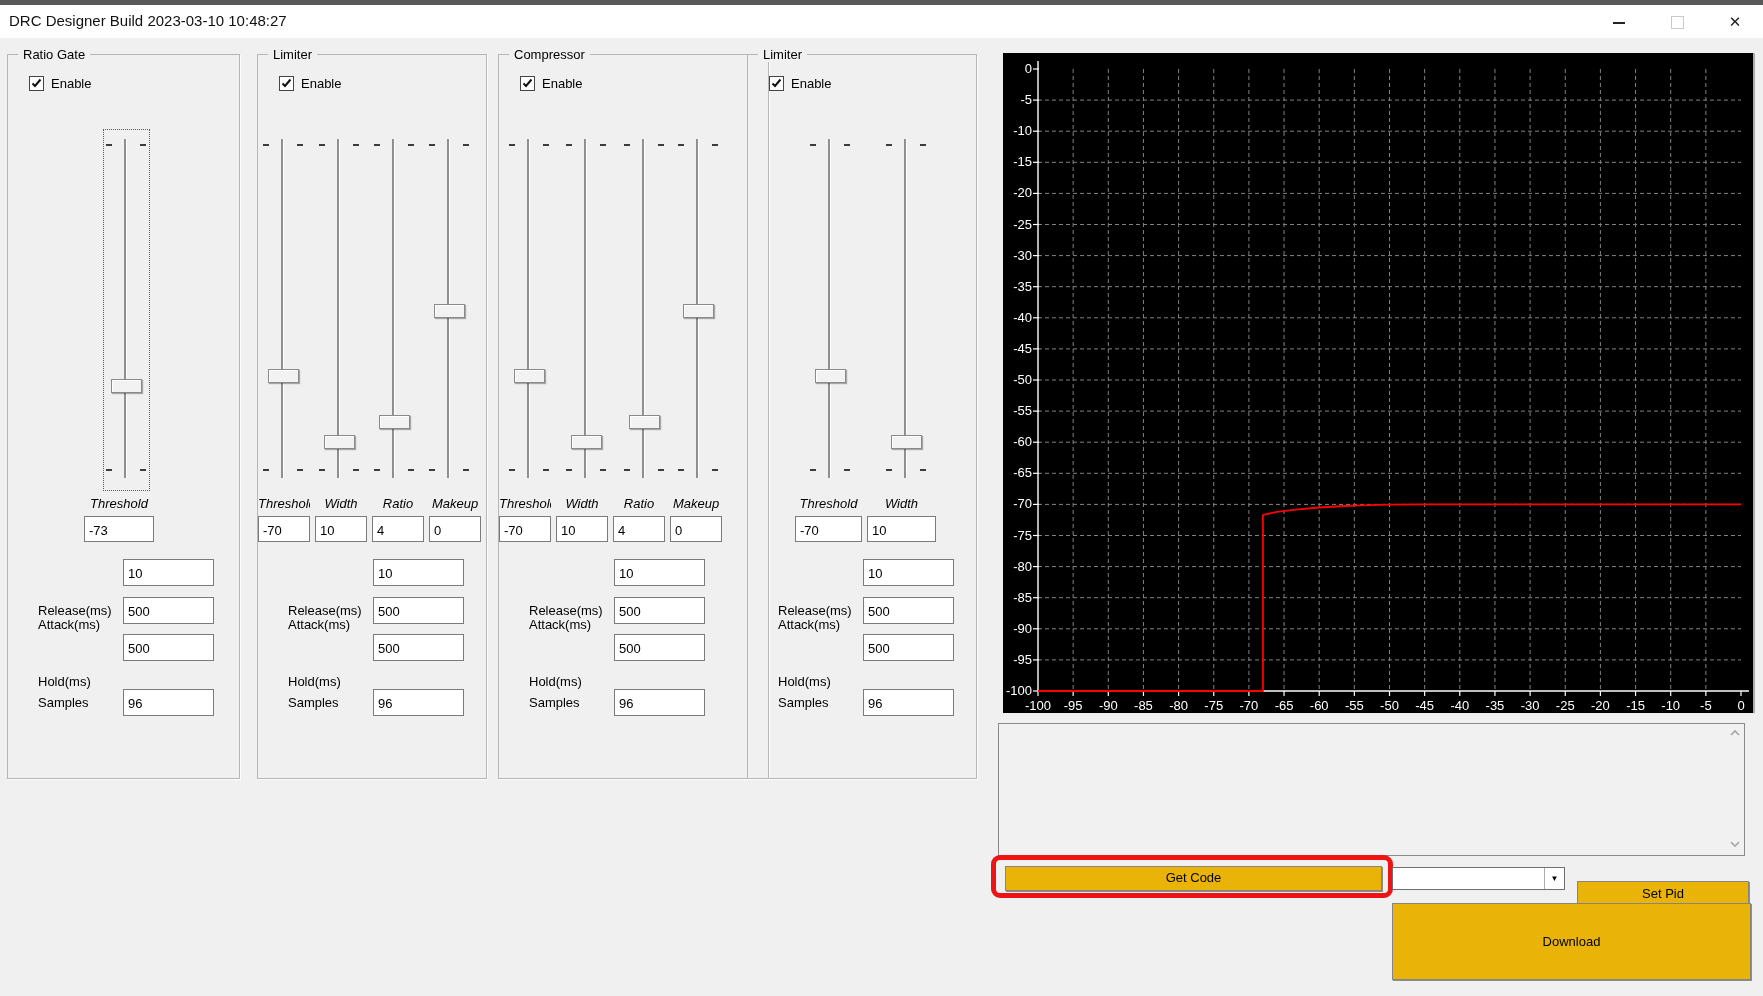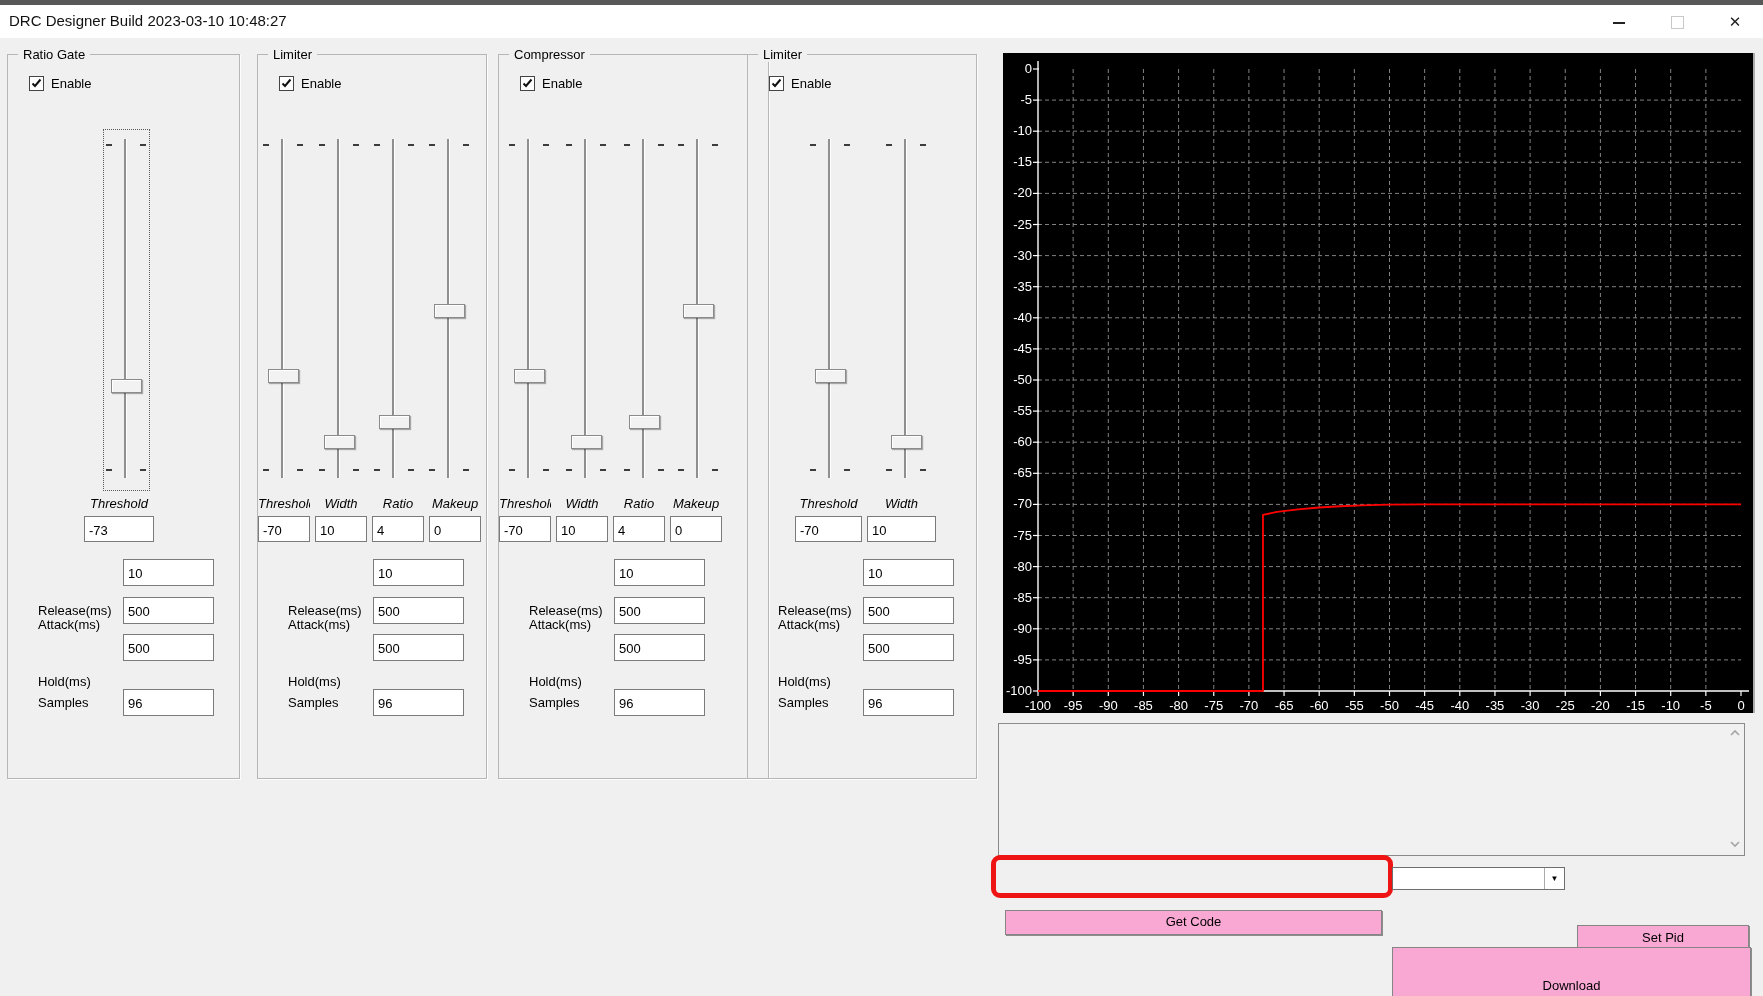--- a/index.html
+++ b/index.html
@@ -57,22 +57,22 @@
   
   #chart{left:1003px;top:53px;width:750px;height:660px;background:#000;border-right:2px solid #ababab;}
 
   
   #console{left:998px;top:723px;width:747px;height:133px;background:#f1f1f1;border:1px solid #8a8a8a;box-sizing:border-box;}
   #vscroll{position:absolute;right:0;top:0;width:18px;height:131px;background:#f1f1f1;}
   .scr{position:absolute;left:1px;width:16px;height:14px;}
   #scr-up{top:3px;} #scr-down{bottom:3px;}
 
   
-  .btn{background:#f9a8d4;border:1px solid #858585;box-shadow:1px 1px 0 #8d8d8d;
-       box-sizing:border-box;text-align:center;margin-top:44px;}
+  .btn{background:#eab308;border:1px solid #858585;box-shadow:1px 1px 0 #8d8d8d;
+       box-sizing:border-box;text-align:center;}
   #get-code{left:1005px;top:866px;width:377px;height:25px;line-height:22px;}
   #red-annot{left:991px;top:855px;width:402px;height:43px;border:5px solid #ee1414;border-radius:9px;box-sizing:border-box;}
   #save-chat{left:1005px;top:903px;width:377px;height:26px;line-height:24px;}
   #combo{left:1392px;top:867px;width:173px;height:23px;background:#fff;border:1px solid #6f6f6f;box-sizing:border-box;}
   #combo-value{position:absolute;left:4px;top:3px;}
   #combo-arrow{position:absolute;right:0;top:0;width:19px;height:100%;border-left:1px solid #ababab;
                text-align:center;font-size:8px;line-height:21px;color:#000;}
   #set-pid{left:1577px;top:881px;width:172px;height:26px;line-height:24px;}
   #download{left:1392px;top:903px;width:359px;height:77px;line-height:75px;}
 </style>

